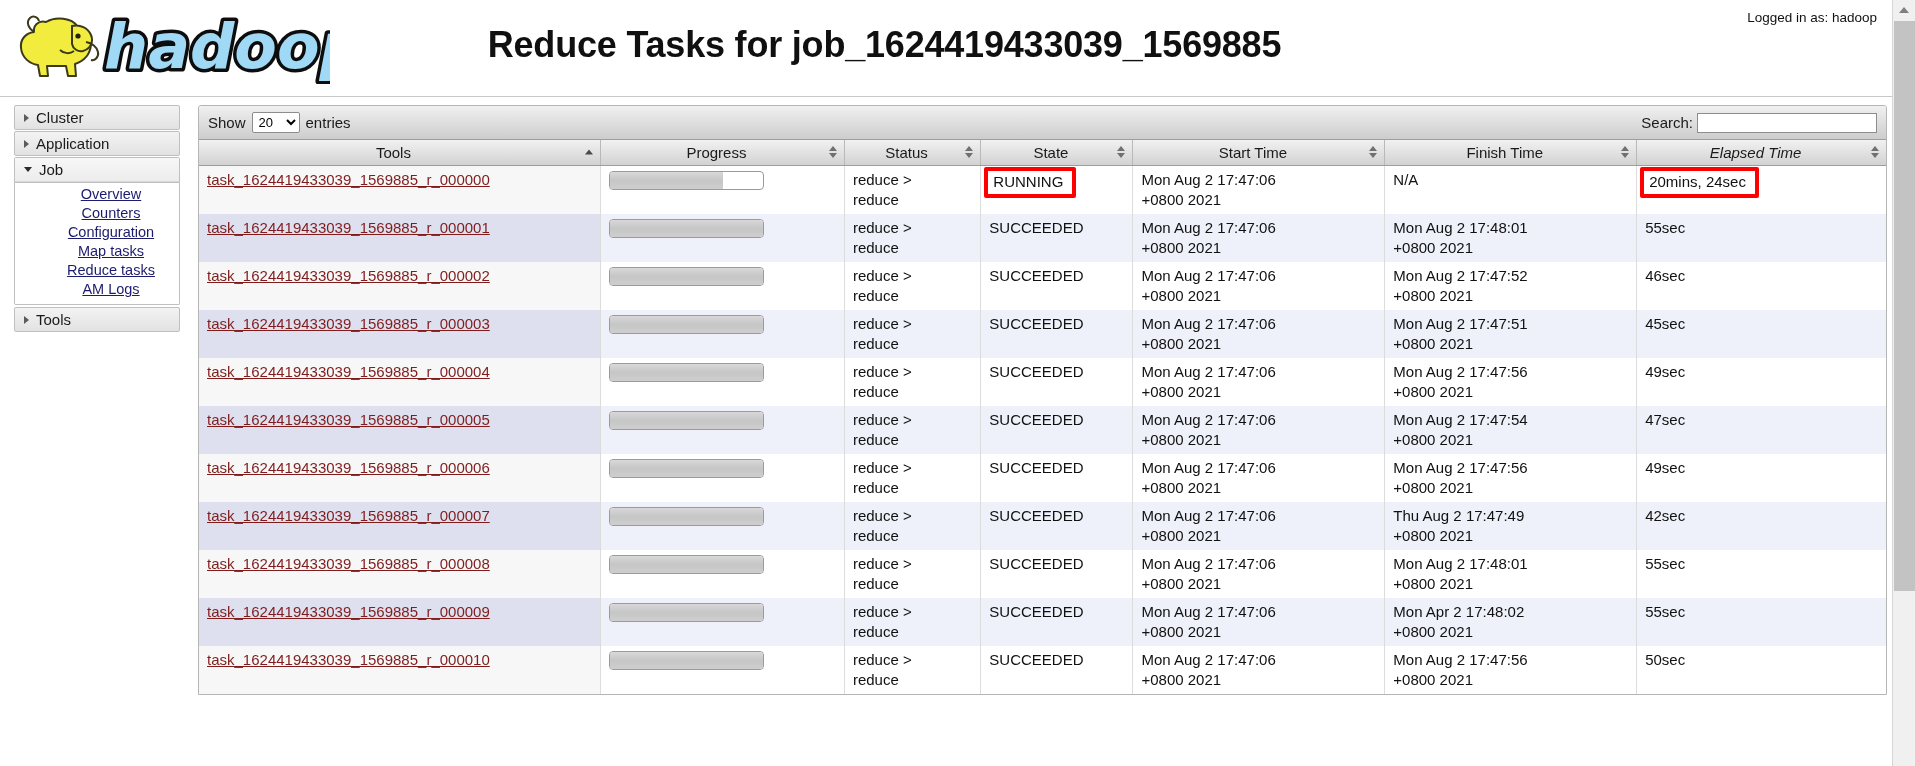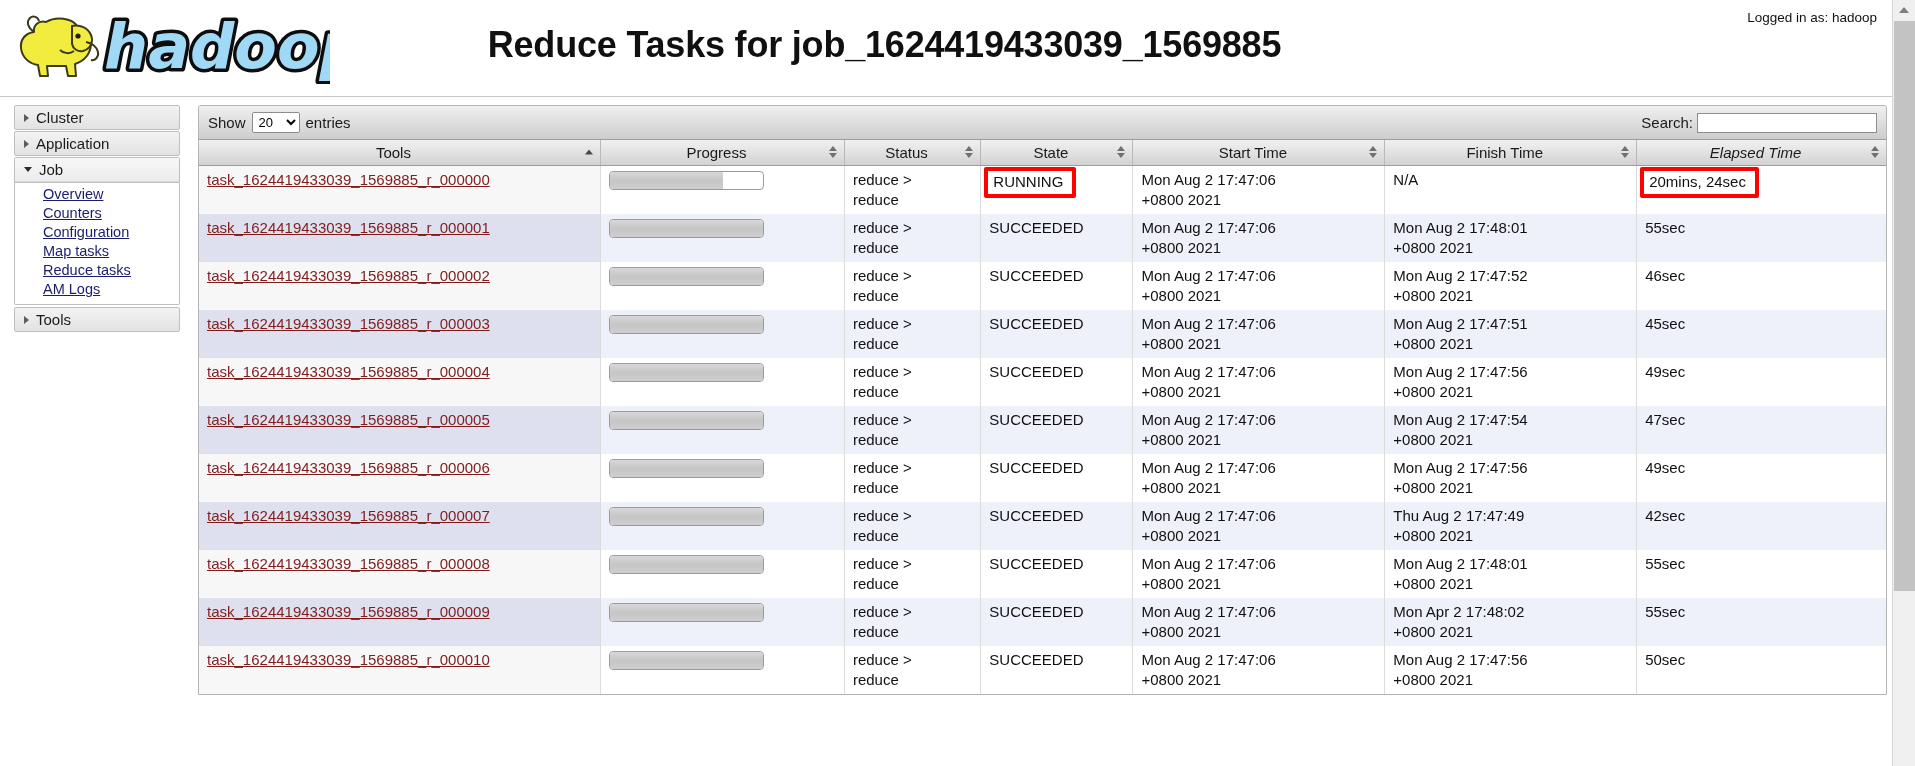--- a/index.html
+++ b/index.html
@@ -132,20 +132,21 @@
   }
   .nav-sub {
     background: #ffffff;
     border: 1px solid #bfbfbf;
     border-top: none;
     width: 166px;
     box-sizing: border-box;
     padding: 2px 0 5px 0;
     border-radius: 0 0 2px 2px;
     margin-bottom: 2px;
+    text-align: center;
   }
   .nav-sub a {
     display: block;
     padding: 0 0 0 28px;
     line-height: 19px;
     font-size: 14.5px;
     color: #1c1c6e;
     text-decoration: underline;
     white-space: nowrap;
   }

